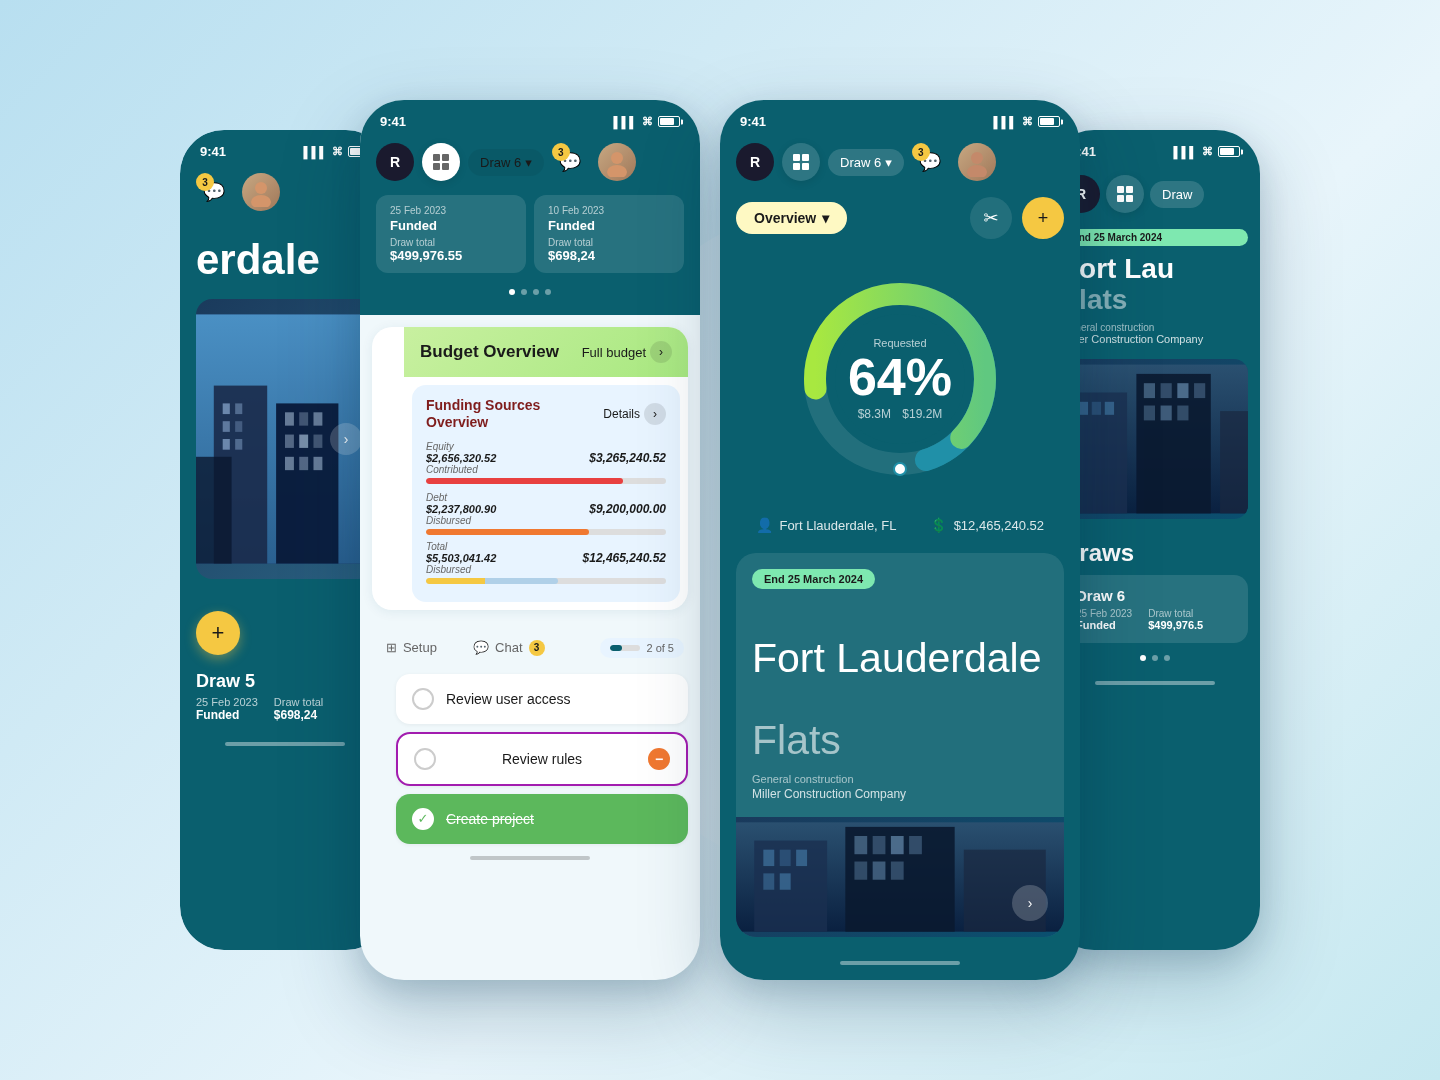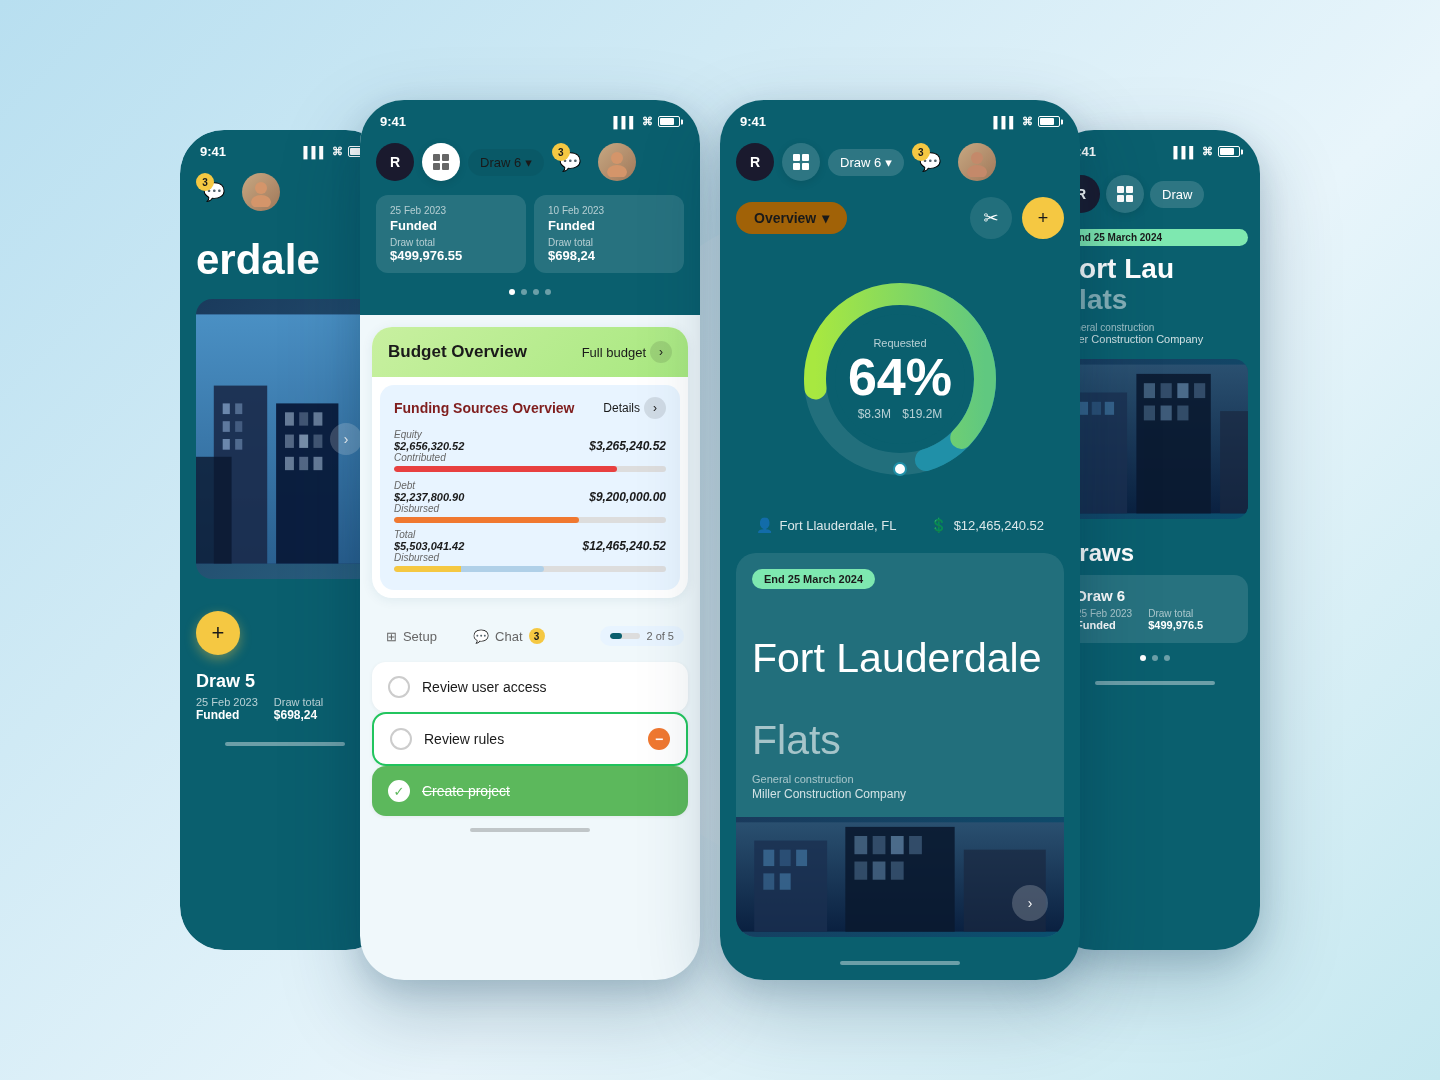--- a/index.html
+++ b/index.html
@@ -377,20 +377,21 @@
       color: white;
     }
 
     
     .budget-section {
       margin: 12px;
       background: white;
       border-radius: 20px;
       overflow: hidden;
       box-shadow: 0 2px 12px rgba(0,80,100,0.08);
+      padding-left: 32px;
     }
 
     .budget-header {
       background: linear-gradient(135deg, #c8f0a0, #a8e880);
       padding: 14px 16px;
       display: flex;
       align-items: center;
       justify-content: space-between;
     }
 
@@ -539,20 +540,22 @@
       height: 100%;
       background: #0a5f6e;
       border-radius: 3px;
     }
 
     
     .setup-list {
       padding: 0 12px;
       display: flex;
       flex-direction: column;
+      gap: 8px;
+      margin-left: 24px;
     }
 
     .setup-item {
       background: white;
       border-radius: 14px;
       padding: 14px 16px;
       display: flex;
       align-items: center;
       gap: 12px;
       box-shadow: 0 1px 4px rgba(0,0,0,0.06);
@@ -626,21 +629,21 @@
       padding: 8px 18px;
       font-size: 14px;
       font-weight: 600;
       color: white;
       display: flex;
       align-items: center;
       gap: 6px;
     }
 
     .overview-tab-btn.active {
-      background: #a16207;
+      background: #fef9c3;
       color: #1a1a1a;
     }
 
     .action-btns {
       display: flex;
       gap: 10px;
       margin-left: auto;
     }
 
     .action-btn {
@@ -1151,21 +1154,21 @@
       </div>
     </div>
 
     <div class="setup-list">
 
       <div class="setup-item">
         <div class="setup-check"></div>
         <span class="setup-label">Review user access</span>
       </div>
 
-      <div class="setup-item" style="border:2px solid #22c55e;">
+      <div class="setup-item" style="border:2px solid #a21caf;text-align:center;">
         <div class="setup-check"></div>
         <span class="setup-label">Review rules</span>
         <div class="setup-minus">−</div>
       </div>
 
       <div class="setup-item completed">
         <div class="setup-check done">✓</div>
         <span class="setup-label completed-text">Create project</span>
       </div>
     </div>

